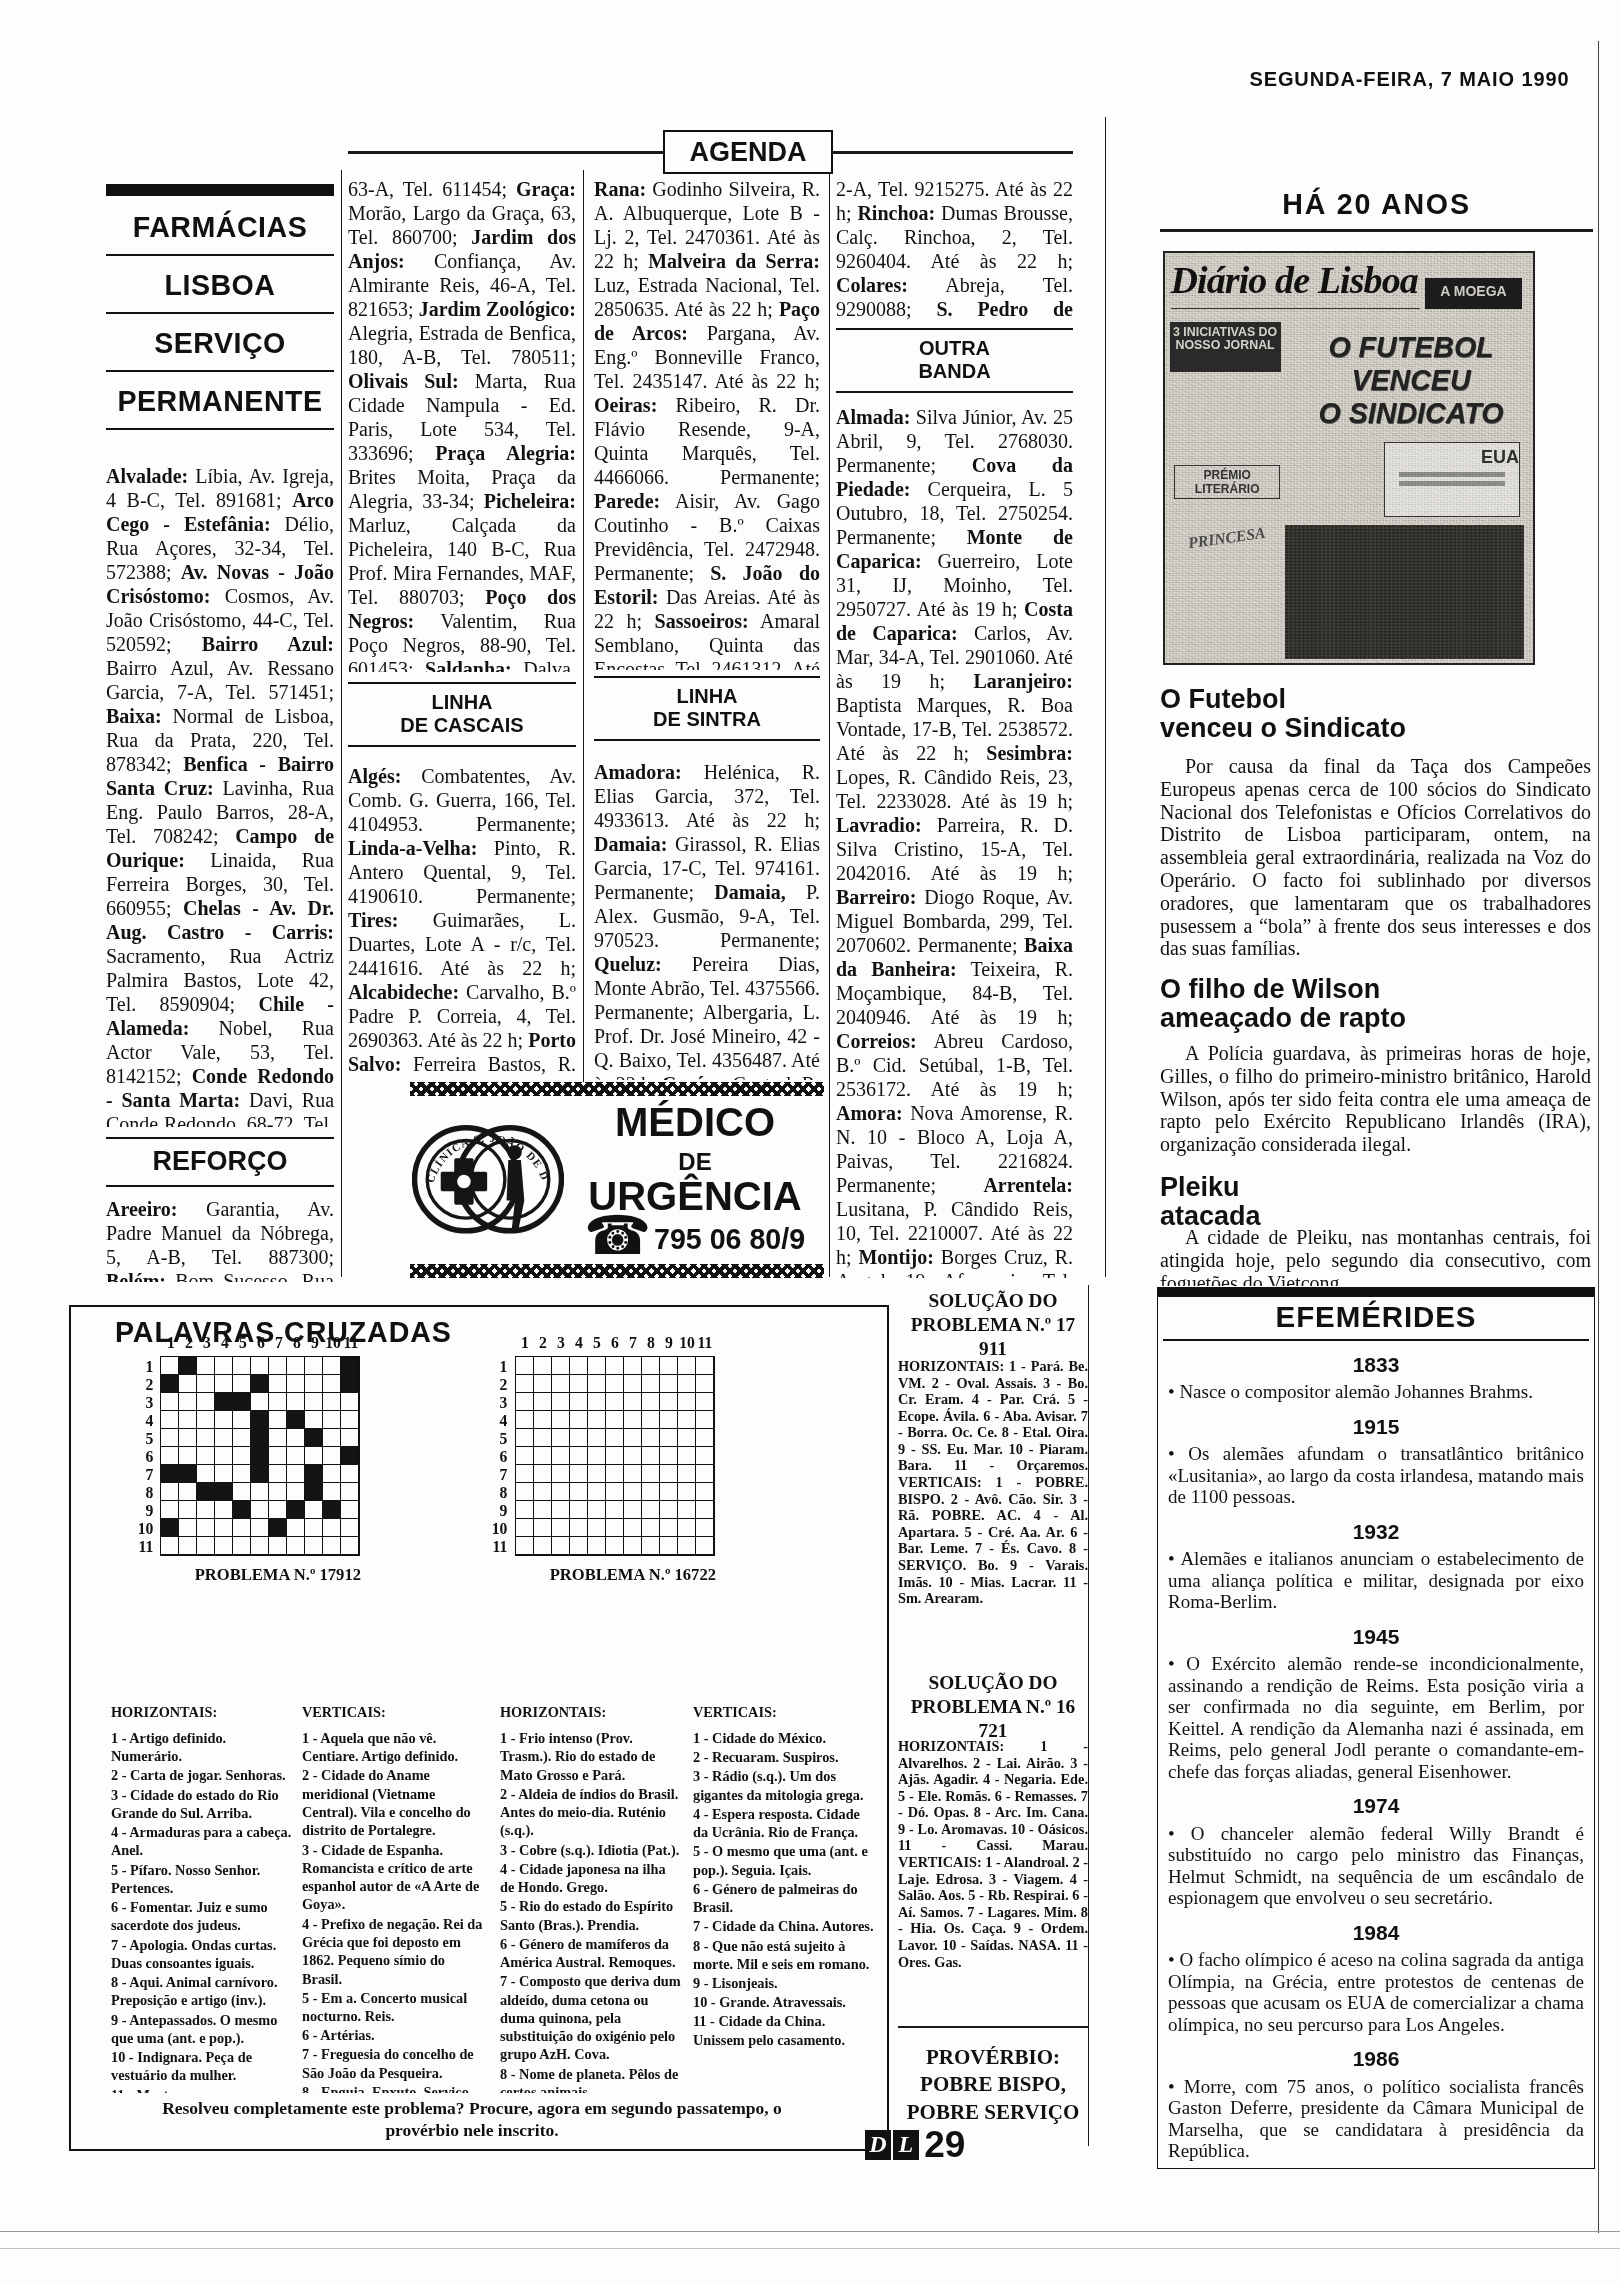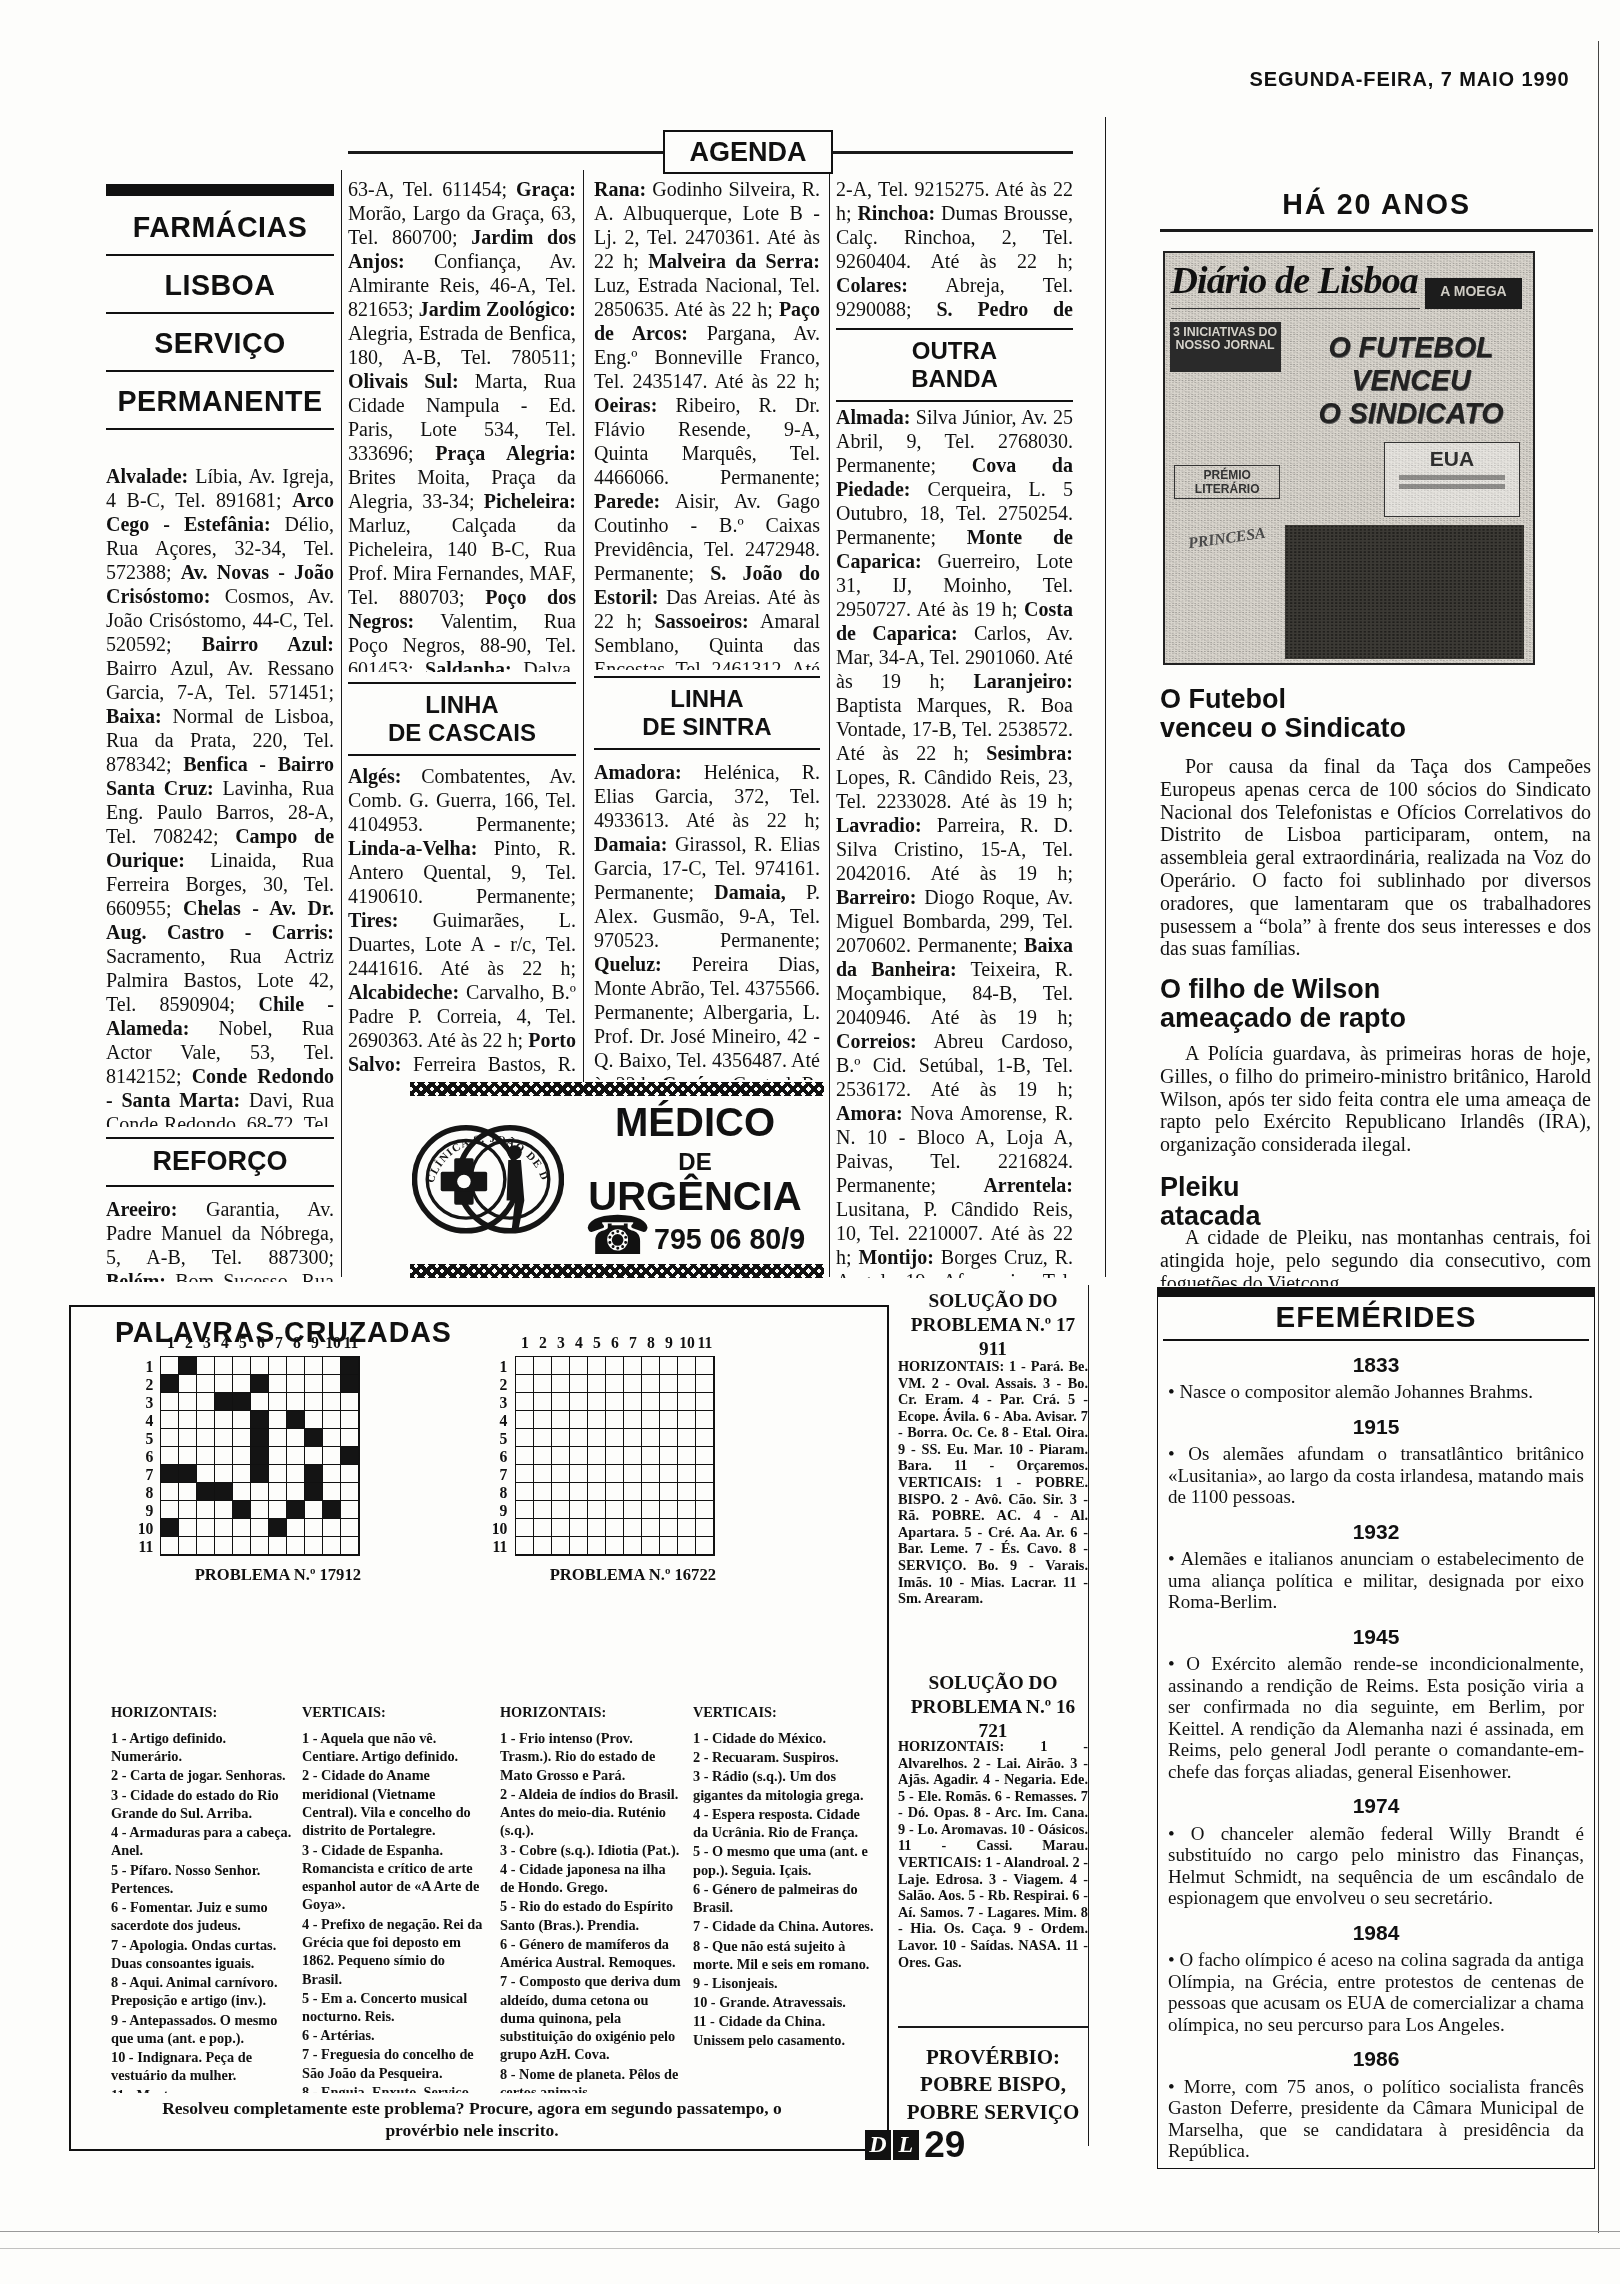--- a/index.html
+++ b/index.html
@@ -4,21 +4,21 @@
 <style>
   html,body{margin:0;padding:0;background:#888;}
   .sheet{position:relative;width:1621px;height:2284px;background:#fdfdfb;font-family:"Liberation Serif",serif;color:#111;overflow:hidden;}
   .abs{position:absolute;}
   .vrule{position:absolute;width:1.4px;background:#1a1a1a;}
   .hrule{position:absolute;height:2.3px;background:#1a1a1a;}
   .date{position:absolute;left:1216px;top:68px;width:387px;text-align:center;font-family:"Liberation Sans",sans-serif;font-weight:bold;font-size:20px;letter-spacing:0.9px;}
   
   .topbar{height:12px;background:#111;margin-bottom:1.8px;}
   .bighead{font-family:"Liberation Sans",sans-serif;font-weight:bold;text-align:center;font-size:28.6px;padding:13px 0 10px 0;border-bottom:2.8px solid #111;letter-spacing:0.5px;}
-  .subhead{border-top:2.8px solid #111;border-bottom:2.8px solid #111;text-align:center;font-family:"Liberation Sans",sans-serif;font-weight:bold;font-size:24px;line-height:1.15;padding:7.4px 0;}
+  .subhead{border-top:2.8px solid #111;border-bottom:2.8px solid #111;text-align:center;font-family:"Liberation Sans",sans-serif;font-weight:bold;font-size:20px;line-height:1.15;padding:7.4px 0;}
   .listing{font-size:20px;line-height:1.2;text-align:justify;overflow:hidden;}
   .listing b{font-weight:bold;}
   
   .agenda-label{position:absolute;left:663px;top:130px;width:166px;text-align:center;border:2.3px solid #111;background:#fdfdfb;font-family:"Liberation Sans",sans-serif;font-weight:bold;font-size:27px;padding:4.6px 0;}
   
   .checker{position:absolute;left:410px;width:414px;height:14px;background-image:repeating-linear-gradient(45deg,#111 0 3.7px,transparent 3.7px 7.4px),repeating-linear-gradient(135deg,#111 0 3.7px,transparent 3.7px 7.4px);}
   .med-line{position:absolute;left:566px;width:258px;text-align:center;font-family:"Liberation Sans",sans-serif;font-weight:bold;}
   .phone-glyph{font-family:"DejaVu Sans",sans-serif;font-size:54px;line-height:1;}
   .phone-num{font-family:"Liberation Sans",sans-serif;font-weight:bold;font-size:28.6px;}
   
@@ -26,21 +26,21 @@
   .side-body{position:absolute;left:1160px;width:431px;font-size:20px;line-height:1.14;text-align:justify;overflow:hidden;}
   .side-body .ind{display:inline-block;width:25px;}
   
   .facs{position:absolute;left:1163px;top:251px;width:368px;height:410px;border:2.3px solid #222;background:#d8d4cc;background-image:radial-gradient(rgba(40,40,40,.30) 0.5px,transparent 0.7px),repeating-linear-gradient(25deg,rgba(0,0,0,.05) 0 1.4px,transparent 1.4px 4.1px);background-size:3.2px 2.3px,auto;overflow:hidden;}
   .facs-masthead{position:absolute;left:5.5px;top:4.6px;width:249px;font-style:italic;font-weight:bold;font-size:38px;letter-spacing:-0.9px;border-bottom:1.8px solid #333;padding-bottom:6.4px;}
   .facs-promo{position:absolute;left:260px;top:25px;width:97px;height:31px;background:#1c1c1c;color:#cfccc4;font-family:"Liberation Sans",sans-serif;font-weight:bold;font-size:14px;text-align:center;line-height:27px;}
   .facs-leftbox{position:absolute;left:4.6px;top:69px;width:111px;height:46px;background:#2a2a2a;color:#d5d2ca;font-family:"Liberation Sans",sans-serif;font-weight:bold;font-size:12.4px;text-align:center;padding-top:3.7px;line-height:1.1;}
   .facs-headline{position:absolute;left:138px;top:78px;width:216px;text-align:center;font-family:"Liberation Sans",sans-serif;font-style:italic;font-weight:bold;font-size:28.6px;line-height:1.15;color:#222;text-shadow:0.5px 0.5px 0 #555;}
   .facs-premio{position:absolute;left:9.2px;top:212px;width:104px;border:1.8px double #333;font-family:"Liberation Sans",sans-serif;font-weight:bold;font-size:12px;text-align:center;padding:2px 0;color:#333;}
   .facs-princesa{position:absolute;left:23px;top:276px;font-style:italic;font-weight:bold;font-size:15.7px;color:#4a4a4a;transform:rotate(-8deg);}
-  .facs-eua{position:absolute;left:219px;top:189px;width:134px;height:69px;border:1.8px solid #333;background:rgba(255,255,255,.35);text-align:center;font-family:"Liberation Sans",sans-serif;font-weight:bold;font-size:21px;color:#2e2e2e;padding-top:3.7px;}
+  .facs-eua{position:absolute;left:219px;top:189px;width:134px;height:69px;border:1.8px solid #333;background:rgba(255,255,255,.35);text-align:right;font-family:"Liberation Sans",sans-serif;font-weight:bold;font-size:18px;color:#2e2e2e;padding-top:3.7px;}
   .facs-eua .sub{height:4.6px;margin:4.6px 14px;background:rgba(40,40,40,.45);}
   .facs-photo{position:absolute;left:120px;top:272px;width:239px;height:134px;background:linear-gradient(160deg,#5a5throughout550 0%,#4e4c46 40%,#2c2b27 100%);background-color:#3c3a35;background-image:radial-gradient(rgba(0,0,0,.5) 0.9px,transparent 1.2px);background-size:4.1px 3.2px;}
   
   .efem-box{position:absolute;left:1157px;top:1287px;width:436px;height:880px;border:1.8px solid #111;}
   .efem-bar{height:9.2px;background:#111;margin:0 0 2.8px 0;}
   .efem-title{text-align:center;font-family:"Liberation Sans",sans-serif;font-weight:bold;font-size:29.5px;letter-spacing:0.9px;border-bottom:2.8px solid #111;padding-bottom:4.6px;margin:0 4.6px;}
   .efem-year{text-align:center;font-family:"Liberation Sans",sans-serif;font-weight:bold;font-size:21px;margin:12px 0 4.6px 0;}
   .efem-text{font-size:19px;line-height:1.13;text-align:justify;margin:0 10px;}
   
   .cw-box{position:absolute;left:69px;top:1305px;width:816px;height:842px;border:2.8px solid #111;}

